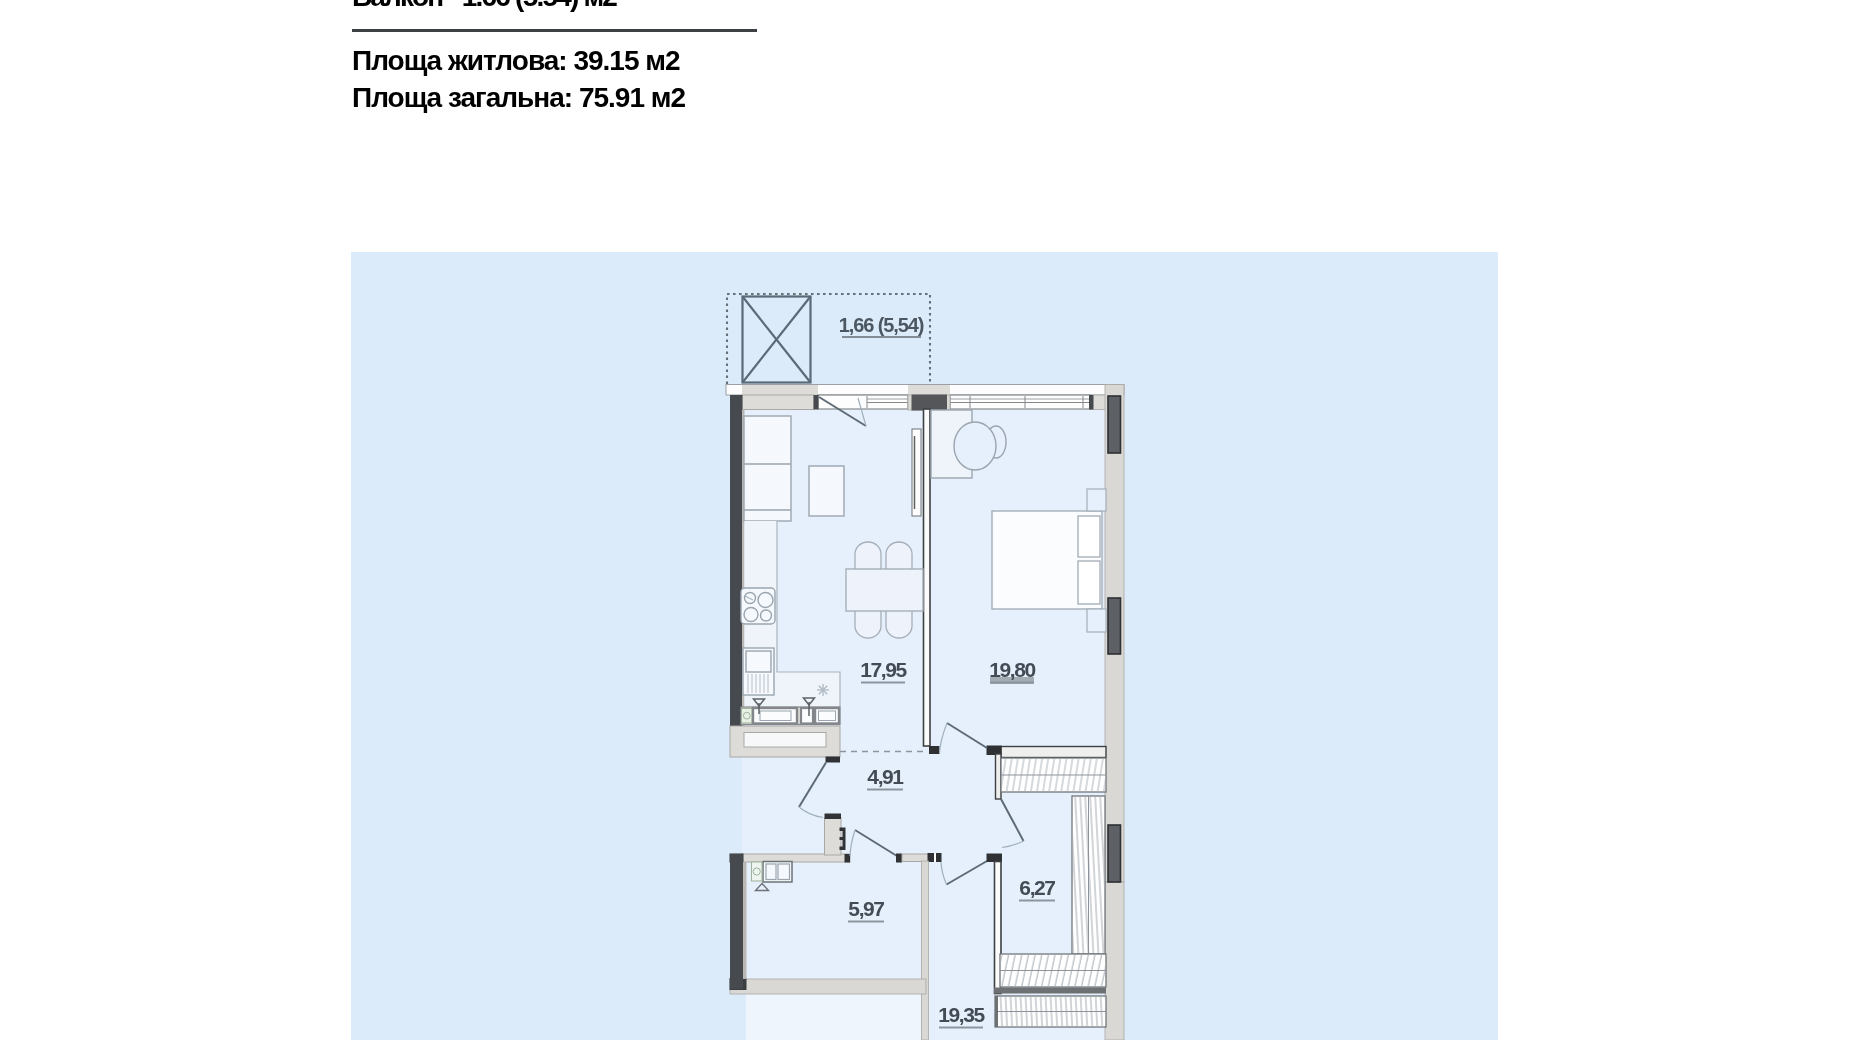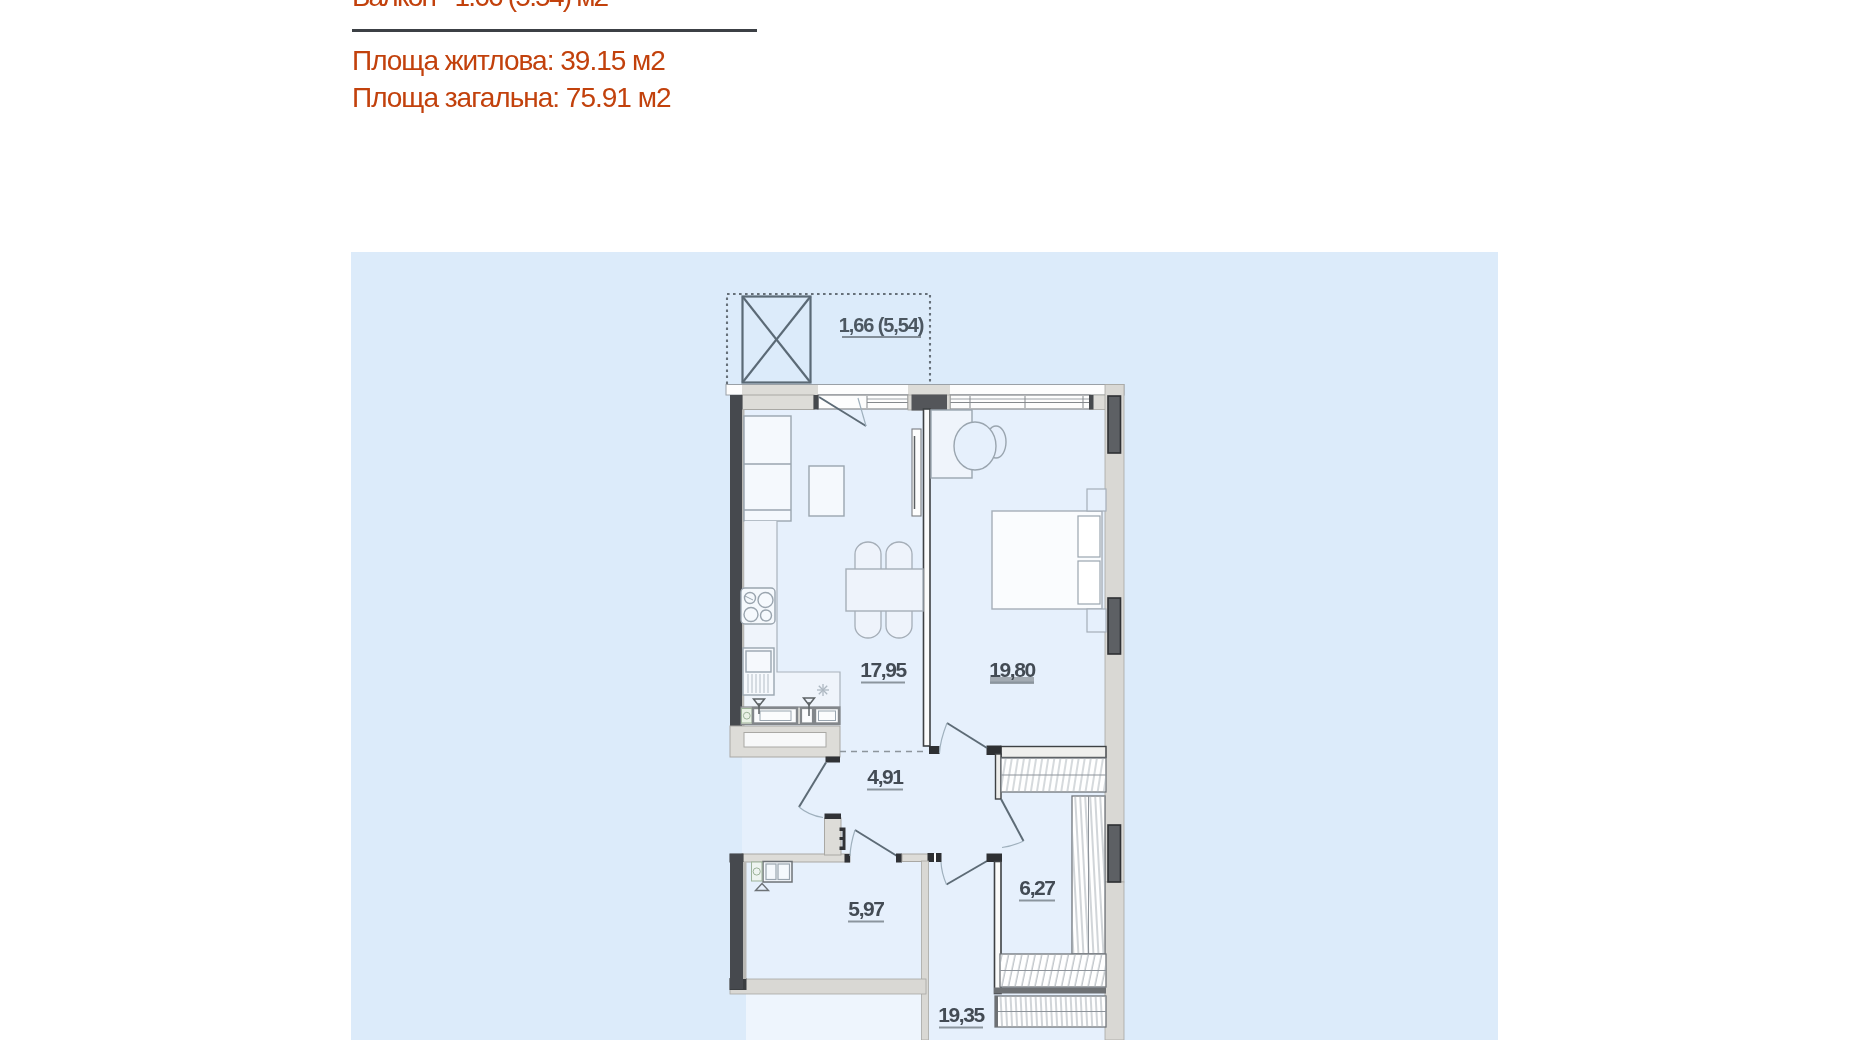--- a/index.html
+++ b/index.html
@@ -1,18 +1,18 @@
 <!DOCTYPE html>
 <html><head>
 <meta charset="utf-8">
 <style>
   html,body{margin:0;padding:0;background:#ffffff;}
   body{width:1850px;height:1040px;overflow:hidden;position:relative;
        font-family:"Liberation Sans", sans-serif;}
-  .toptext{position:absolute;color:#c2410c;font-weight:400;font-size:28px;white-space:nowrap;}
+  .toptext{position:absolute;color:#000000;font-weight:700;font-size:28px;white-space:nowrap;}
 </style>
 </head>
 <body>
 
 <div class="toptext" style="left:352px;top:-17px;line-height:28px;letter-spacing:-1.8px;">Балкон - 1.66 (5.54) м2</div>
 
 <div style="position:absolute;left:352px;top:29px;width:405px;height:3px;background:#3c4045;"></div>
 
 <div class="toptext" style="left:352px;top:42px;line-height:37px;letter-spacing:-1px;">Площа житлова: 39.15 м2<br>Площа загальна: 75.91 м2</div>
 

